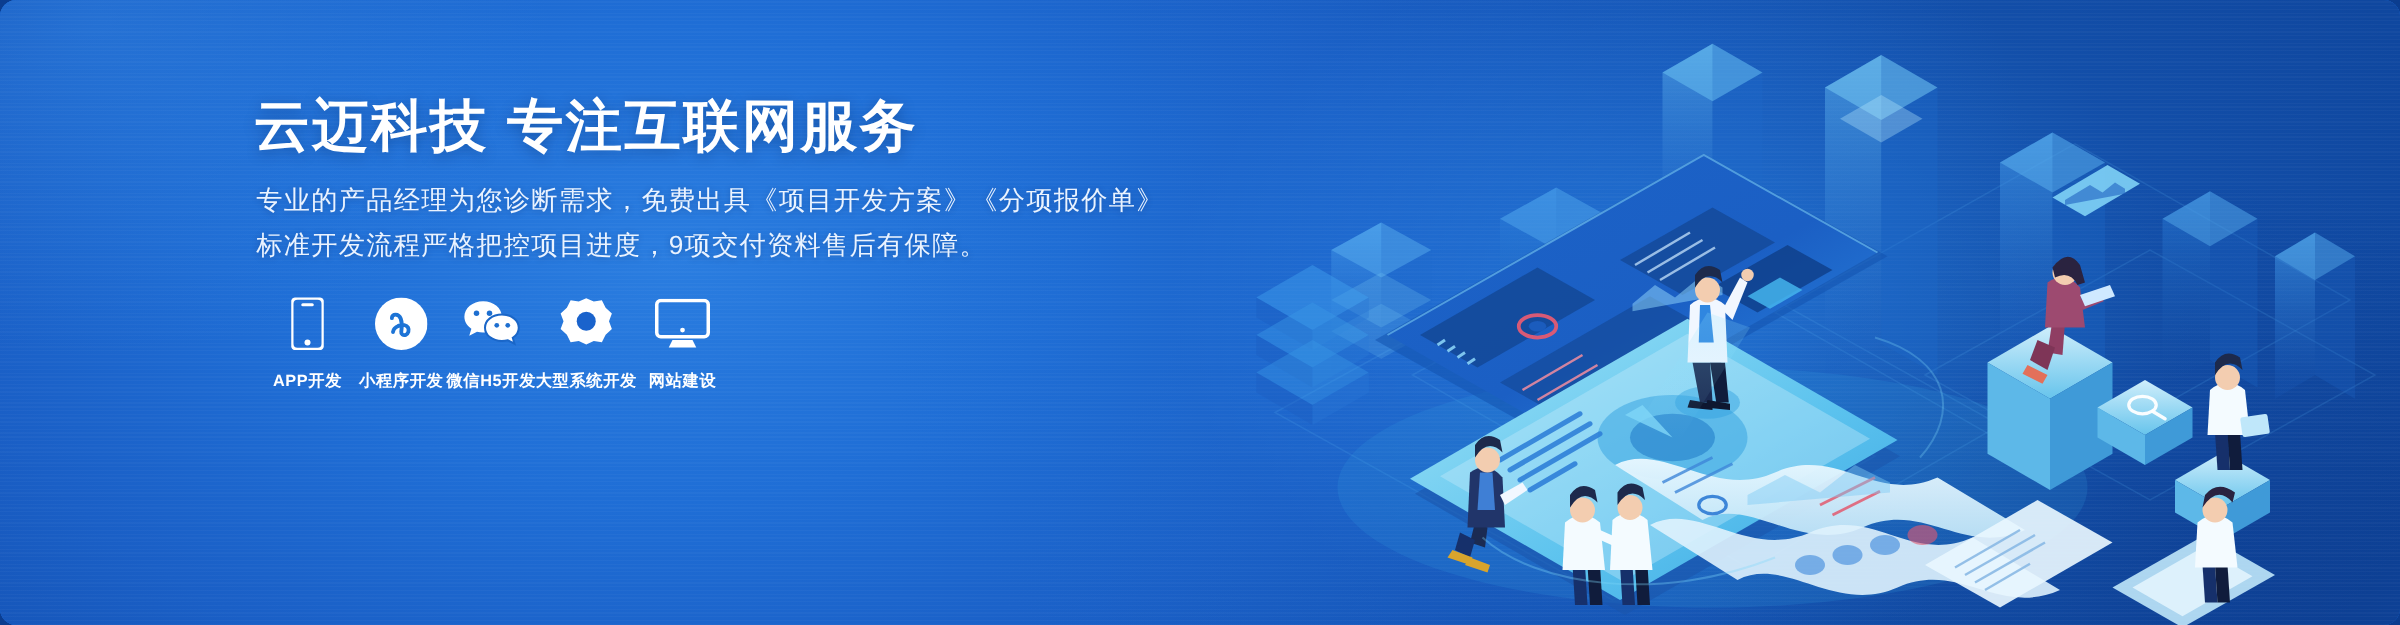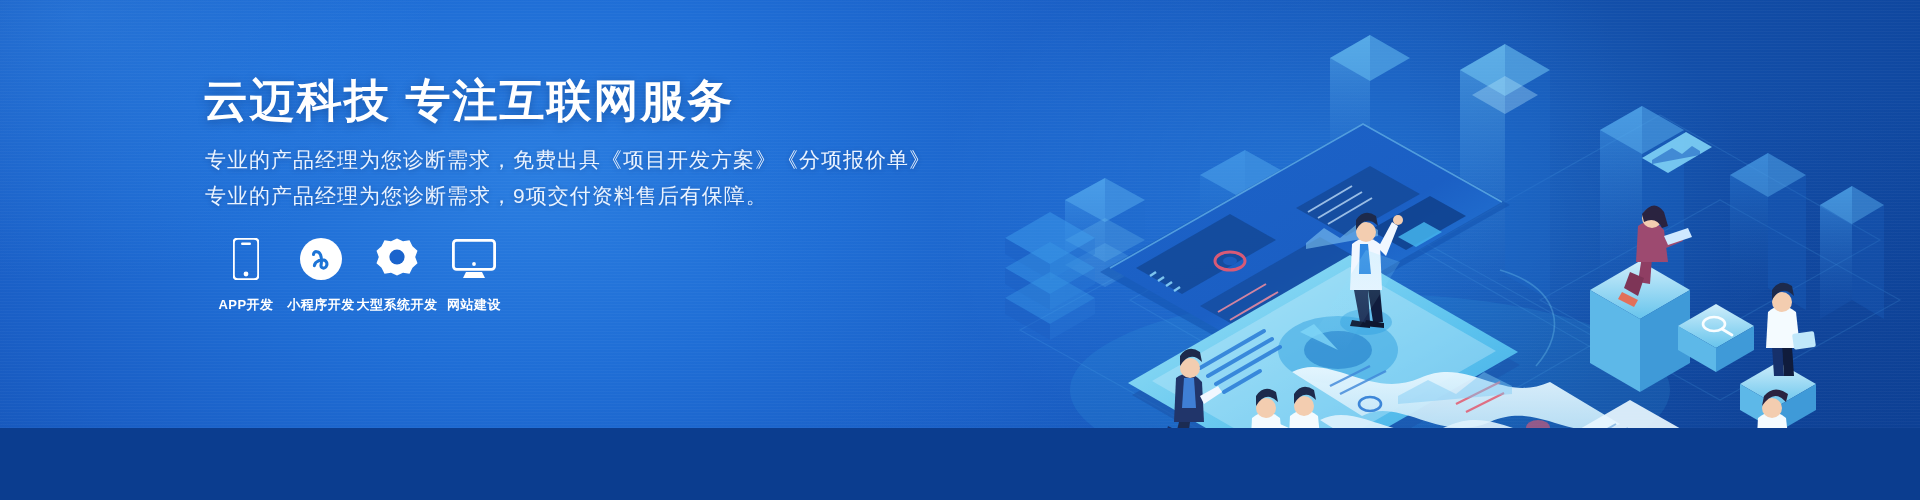--- a/index.html
+++ b/index.html
@@ -3,24 +3,25 @@
 <meta charset="utf-8">
 <style>
   html, body {
     margin: 0;
     padding: 0;
     background: #0b3d8f;
   }
   #banner {
     position: relative;
     width: 1920px;
-    height: 428px;
+    height: 500px;
     overflow: hidden;
     font-family: "Liberation Sans", "DejaVu Sans", sans-serif;
     background: #1565d8;
+    border-radius: 13px;
   }
   .bg-layer {
     position: absolute;
     inset: 0;
     width: 100%;
     height: 100%;
   }
   
   .bg-grad {
     background:
@@ -427,21 +428,21 @@
       <path d="M600 270 C 660 288, 668 330, 636 366" fill="none" stroke="#7fd6f8" stroke-opacity=".3" stroke-width="1.6"></path>
     </svg>
   </div>
 
   <div class="content">
 
     <h1 class="headline">云迈科技 专注互联网服务</h1>
 
     <p class="subline l1">专业的产品经理为您诊断需求，免费出具《项目开发方案》《分项报价单》</p>
 
-    <p class="subline l2">专业的产品经理为您诊断需求，9项交付资料售后有保障。</p>
+    <p class="subline l2">标准开发流程严格把控项目进度，9项交付资料售后有保障。</p>
 
     <div class="services">
 
       <div class="service s0">
         <span class="ico">
           <svg width="26" height="42" viewBox="0 0 26 42">
             <rect x="0.5" y="0.5" width="25" height="41" rx="4.5" ry="4.5" fill="none" stroke="#ffffff" stroke-width="2.6"></rect>
             <rect x="8" y="4.5" width="10" height="2.4" rx="1.2" fill="#ffffff"></rect>
             <circle cx="13" cy="36" r="2.4" fill="#ffffff"></circle>
           </svg>
@@ -455,20 +456,37 @@
             <circle cx="21" cy="21" r="21" fill="#ffffff"></circle>
             <path d="M13.5 16.5 C 13.5 12.8 19 12.5 20.6 17 C 22.2 21.5 21.2 25.8 21 27.2
                      C 20.7 29.3 22.5 30.6 24.6 29.9 C 26.7 29.2 27.5 26 26.4 24
                      C 25.3 22 22.2 21.5 19 22.6" fill="none" stroke="#1d74d6" stroke-width="3.1" stroke-linecap="round"></path>
             <path d="M19 22.6 C 16.4 23.6 14.6 25.8 14.4 27.6" fill="none" stroke="#1d74d6" stroke-width="3.1" stroke-linecap="round"></path>
           </svg>
         </span>
         <span class="lbl">小程序开发</span>
       </div>
 
+      <div class="service s2">
+        <span class="ico">
+          <svg width="46" height="40" viewBox="0 0 46 40">
+            <path d="M16.5 2 C 8 2 1.5 7.6 1.5 14.4 C 1.5 18.3 3.7 21.7 7.1 23.9
+                     L 5.4 29.6 L 11.6 26.4 C 13.2 26.8 14.8 27 16.5 27
+                     C 25 27 31.5 21.3 31.5 14.4 C 31.5 7.6 25 2 16.5 2 Z" fill="#ffffff"></path>
+            <circle cx="11.2" cy="11.6" r="2.2" fill="#1e6fd0"></circle>
+            <circle cx="21.6" cy="11.6" r="2.2" fill="#1e6fd0"></circle>
+            <path d="M31.5 12.6 C 39.2 12.6 45 17.3 45 23.1 C 45 26.4 43.1 29.3 40.2 31.2
+                     L 41.6 36 L 36.3 33.2 C 34.8 33.6 33.2 33.8 31.5 33.8
+                     C 23.8 33.8 18 29 18 23.1 C 18 17.3 23.8 12.6 31.5 12.6 Z" fill="#ffffff" stroke="#1a66c8" stroke-width="1.6"></path>
+            <circle cx="27.4" cy="21.2" r="1.9" fill="#1e6fd0"></circle>
+            <circle cx="36.2" cy="21.2" r="1.9" fill="#1e6fd0"></circle>
+          </svg>
+        </span>
+        <span class="lbl">微信H5开发</span>
+      </div>
 
       <div class="service s4">
         <span class="ico">
           <svg width="42" height="42" viewBox="0 0 42 42">
             <path d="M21 0.5 L27 3.2 L33.5 2.2 L36.5 8.2 L41.5 12.8 L39.2 19 L41.5 25.2
                      L36.5 29.8 L33.5 35.8 L27 34.8 L21 37.5 L15 34.8 L8.5 35.8 L5.5 29.8
                      L0.5 25.2 L2.8 19 L0.5 12.8 L5.5 8.2 L8.5 2.2 L15 3.2 Z" fill="#ffffff"></path>
             <circle cx="21" cy="19" r="7.6" fill="#1a63cc"></circle>
           </svg>
         </span>

